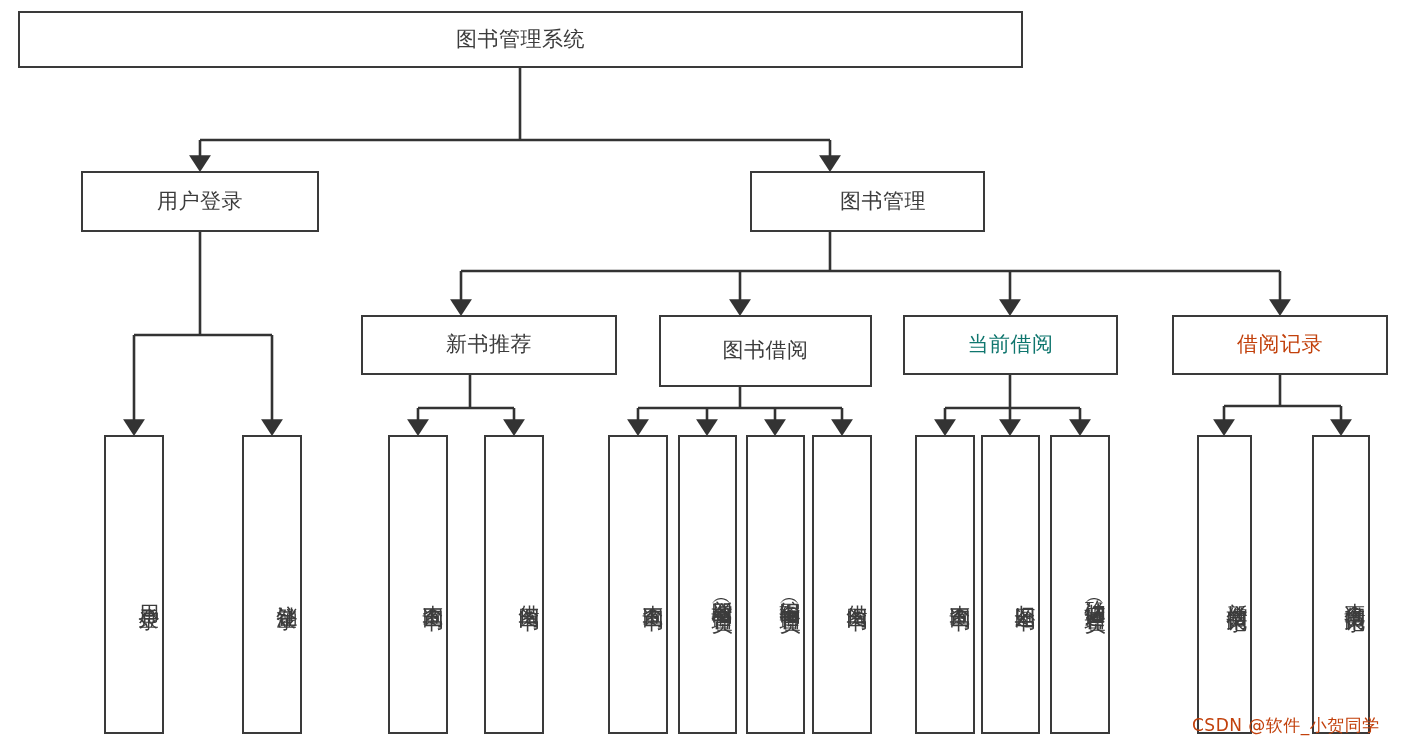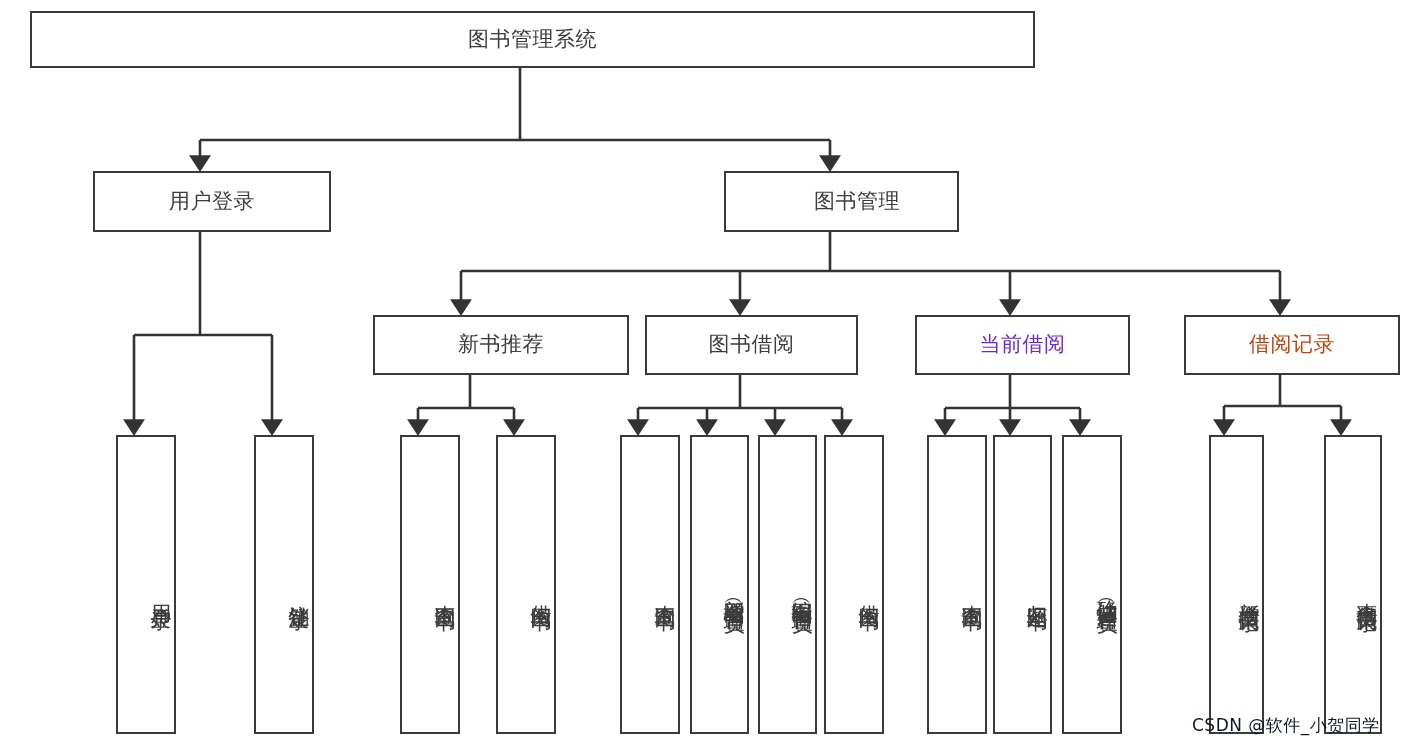--- a/index.html
+++ b/index.html
@@ -26,21 +26,20 @@
   .node {
     position: absolute;
     box-sizing: border-box;
     border: 2.5px solid #3a3a3a;
     background: #ffffff;
     display: flex;
     align-items: center;
     justify-content: center;
     color: #3c3c3c;
     letter-spacing: 0.5px;
-    margin-left: 12px;
   }
   .node.h {
     font-size: 21px;
     line-height: 1.2;
   }
   .node.v {
     writing-mode: vertical-rl;
     text-orientation: upright;
     font-size: 21px;
     line-height: 1.28;
@@ -122,31 +121,31 @@
     </g>
   </svg>
 
   <div class="node h" style="left: 18px; top: 11px; width: 1005px; height: 57px; border-color: rgb(58, 58, 58); background: rgb(255, 255, 255); color: rgb(60, 60, 60);">
     <span class="txt">图书管理系统</span>
   </div>
 
   <div class="node h" style="left: 81px; top: 171px; width: 238px; height: 61px; border-color: rgb(58, 58, 58); background: rgb(255, 255, 255); color: rgb(60, 60, 60);">
     <span class="txt">用户登录</span>
   </div>
-  <div class="node h" style="left: 712px; top: 171px; width: 235px; height: 61px; border-color: rgb(58, 58, 58); background: rgb(255, 255, 255); color: rgb(60, 60, 60); padding-left: 31px;">
+  <div class="node h" style="left: 750px; top: 171px; width: 235px; height: 61px; border-color: rgb(58, 58, 58); background: rgb(255, 255, 255); color: rgb(60, 60, 60); padding-left: 31px;">
     <span class="txt">图书管理</span>
   </div>
 
   <div class="node h" style="left: 361px; top: 315px; width: 256px; height: 60px; border-color: rgb(58, 58, 58); background: rgb(255, 255, 255); color: rgb(60, 60, 60);">
     <span class="txt">新书推荐</span>
   </div>
-  <div class="node h" style="left: 633px; top: 315px; width: 213px; height: 60px; border-color: rgb(58, 58, 58); background: rgb(255, 255, 255); color: rgb(60, 60, 60);">
+  <div class="node h" style="left: 659px; top: 315px; width: 213px; height: 72px; border-color: rgb(58, 58, 58); background: rgb(255, 255, 255); color: rgb(60, 60, 60);">
     <span class="txt">图书借阅</span>
   </div>
-  <div class="node h" style="left: 903px; top: 315px; width: 215px; height: 60px; border-color: rgb(58, 58, 58); background: rgb(255, 255, 255); color: #6d28d9;">
+  <div class="node h" style="left: 903px; top: 315px; width: 215px; height: 60px; border-color: rgb(58, 58, 58); background: rgb(255, 255, 255); color: #0f766e;">
     <span class="txt">当前借阅</span>
   </div>
   <div class="node h" style="left: 1172px; top: 315px; width: 216px; height: 60px; border-color: rgb(58, 58, 58); background: rgb(255, 255, 255); color: #c2410c;">
     <span class="txt">借阅记录</span>
   </div>
 
   <div class="node v" style="left: 104px; top: 435px; width: 60px; height: 299px; border-color: rgb(58, 58, 58); background: rgb(255, 255, 255); color: rgb(60, 60, 60);">
     <span class="txt">用户登录</span>
   </div>
   <div class="node v" style="left: 242px; top: 435px; width: 60px; height: 299px; border-color: rgb(58, 58, 58); background: rgb(255, 255, 255); color: rgb(60, 60, 60);">
@@ -183,14 +182,14 @@
     <span class="txt">确认归还（管理员）</span>
   </div>
 
   <div class="node v" style="left: 1197px; top: 435px; width: 55px; height: 299px; border-color: rgb(58, 58, 58); background: rgb(255, 255, 255); color: rgb(60, 60, 60);">
     <span class="txt">新增借阅记录</span>
   </div>
   <div class="node v" style="left: 1312px; top: 435px; width: 58px; height: 299px; border-color: rgb(58, 58, 58); background: rgb(255, 255, 255); color: rgb(60, 60, 60);">
     <span class="txt">查询借阅记录</span>
   </div>
 
-  <div id="watermark" style="color: #0f172a;">CSDN @软件_小贺同学</div>
+  <div id="watermark" style="color: #c2410c;">CSDN @软件_小贺同学</div>
 </div>
 
 </body></html>

